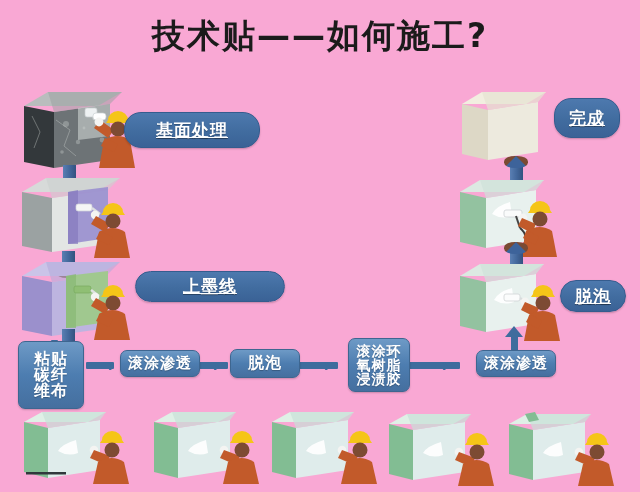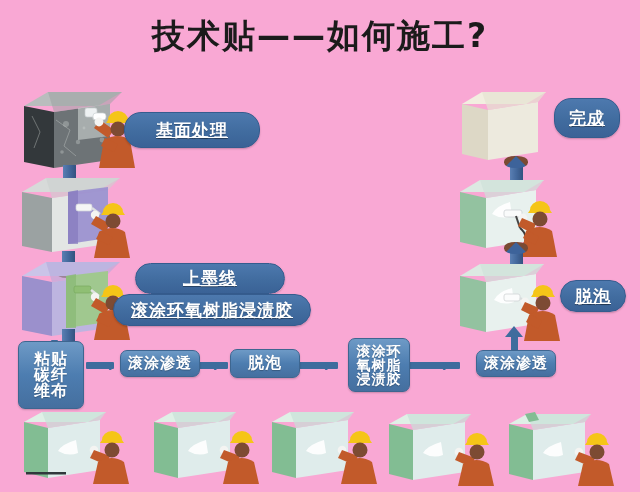--- a/index.html
+++ b/index.html
@@ -200,23 +200,22 @@
 
   <div class="bigarrow dn" style="left:56px;top:322px;width:25px;height:30px;">
     <div class="shaft"></div>
       <div class="head"></div>
   </div>
 
   <div class="chip" style="left:124px;top:112px;width:134px;height:34px;">基面处理</div>
 
 
 
-  <div class="chip" style="left:135px;top:263px;width:148px;height:29px;">上墨线</div>
-
-  <div class="chip" style="left:113px;top:294px;width:196px;height:30px;">滚涂环氧树脂浸渍胶</div>
+  <div class="chip" style="left:135px;top:271px;width:148px;height:29px;">上墨线</div>
+
 
   <div class="cube" style="left:458px;top:90px;width:90px;height:72px;">
     <svg width="96" height="76" viewBox="0 0 96 76">
       <polygon points="4,14 24,2 88,2 68,14" fill="#f2eee0"></polygon>
       <polygon points="4,14 4,64 30,70 30,20" fill="#ddd8c6"></polygon>
       <polygon points="30,20 30,70 80,62 80,12" fill="#edeade"></polygon>
       <polygon points="30,20 80,12 88,2 24,2" fill="#e6e2d2" opacity="0.7"></polygon>
     </svg>
   </div>
 

